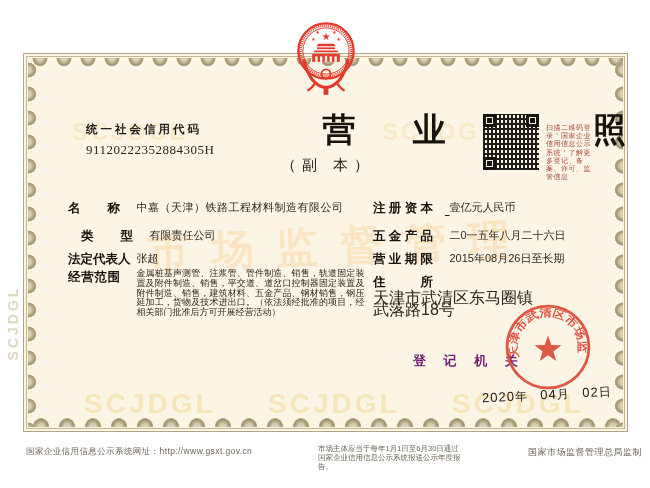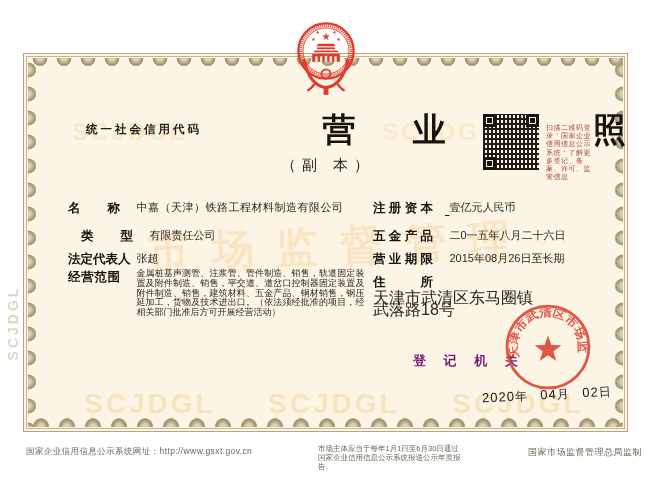--- a/index.html
+++ b/index.html
@@ -163,20 +163,21 @@
       <rect x="40" y="59" width="4" height="9"></rect>
       <rect x="48" y="58" width="4" height="10"></rect>
       <rect x="56" y="59" width="4" height="9"></rect>
       <rect x="64" y="59" width="4" height="9"></rect>
     </g>
   </svg>
 </div>
 
 <div class="credit-block">
   <div class="credit-label">统一社会信用代码</div>
+  <div class="credit-code">91120222352884305H</div>
 </div>
 
 <div class="title">营 业 执 照</div>
 <div class="subtitle">（副 本）</div>
 
 <div class="qr">
   <div class="f f1"></div>
   <div class="f f2"></div>
   <div class="f f3"></div>
 </div>

